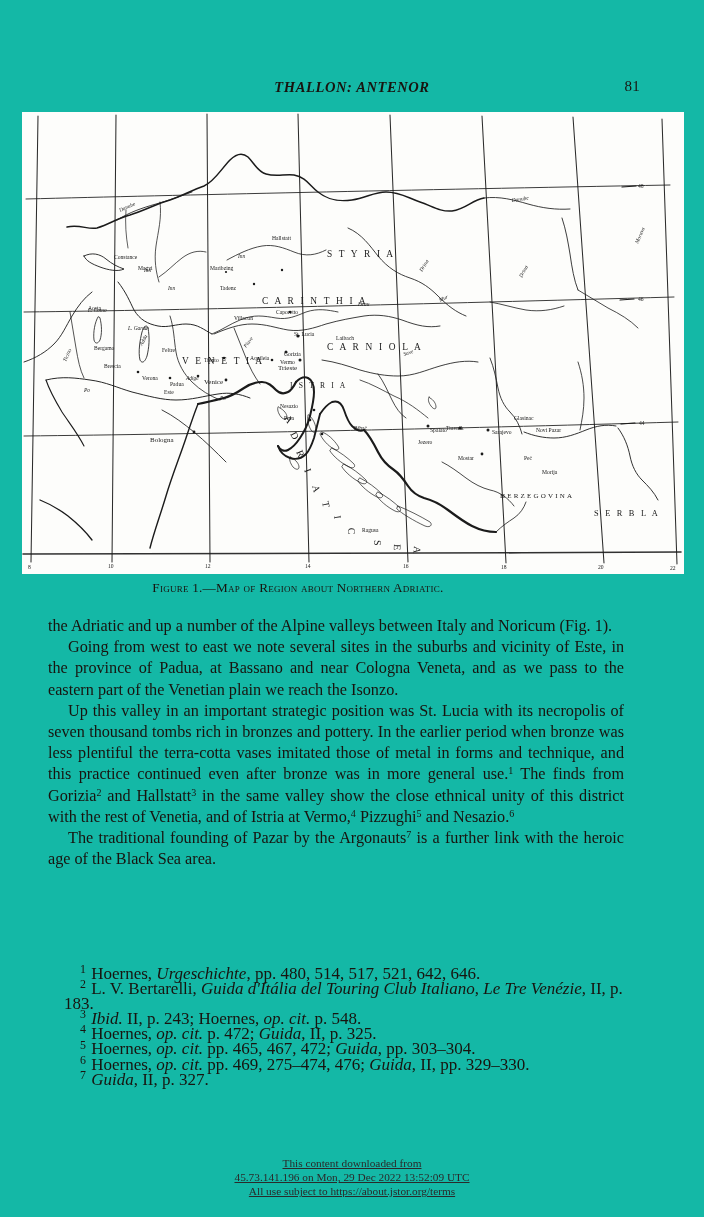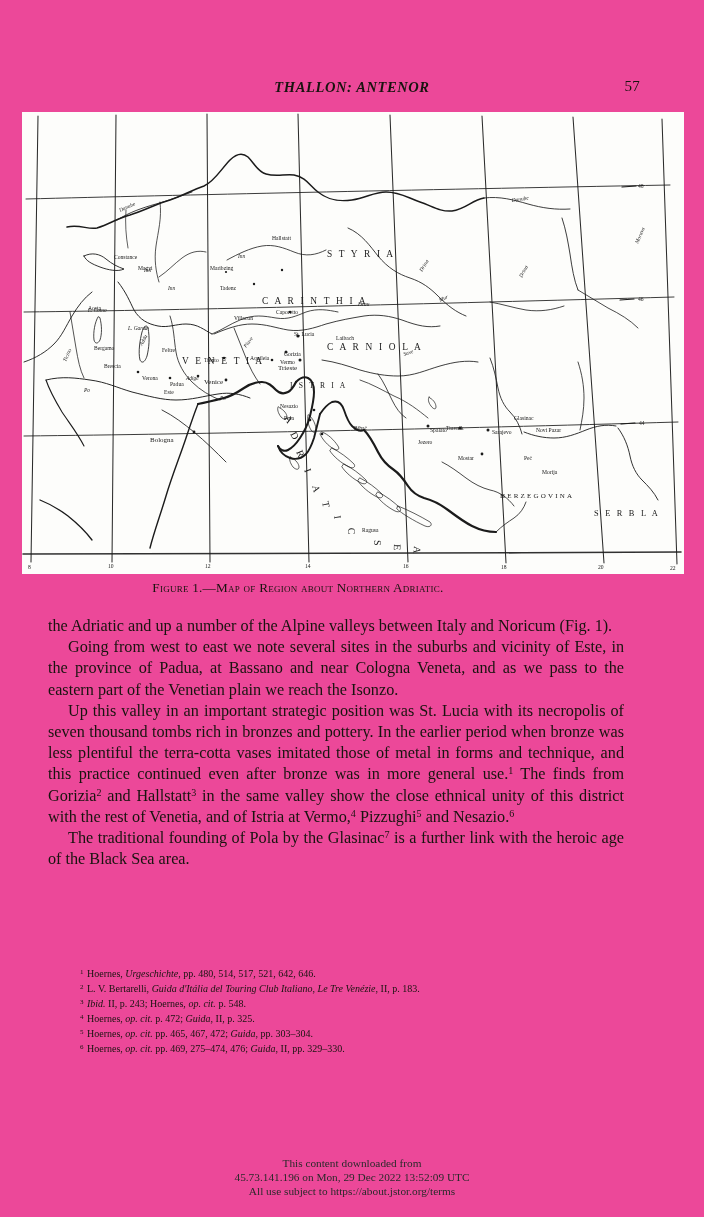--- a/index.html
+++ b/index.html
@@ -12,21 +12,21 @@
     height: 1217px;
     position: relative;
     font-family: "Liberation Serif", serif;
     color: #18140f;
     overflow: hidden;
   }
 
   .page {
     position: absolute;
     inset: 0;
-    background: #ec4899;
+    background: #14b8a6;
   }
 
   
   .runhead {
     position: absolute;
     top: 79px;
     left: 64px;
     right: 64px;
     height: 20px;
   }
@@ -95,21 +95,21 @@
 
   
   .footnotes {
     position: absolute;
     top: 966px;
     left: 64px;
     width: 578px;
   }
   .footnotes .fn {
     margin: 0;
-    font-size: 10px;
+    font-size: 17px;
     line-height: 15.1px;
     text-indent: 16px;
     text-align: left;
   }
   .footnotes .fn i { font-style: italic; }
   .footnotes .fnum {
     font-size: 0.7em;
     vertical-align: 0.5em;
     line-height: 0;
     padding-right: 1px;
@@ -118,38 +118,39 @@
   
   .jstor {
     position: absolute;
     top: 1156px;
     left: 0;
     width: 704px;
     text-align: center;
     font-size: 11.3px;
     line-height: 14.2px;
     color: #2a2a2a;
+    text-decoration: underline;
   }
 
   
   .mlabel { font-family: "Liberation Serif", serif; fill: #1a1a1a; }
   .mregion { letter-spacing: 2.2px; font-size: 9.4px; }
   .mcity   { font-size: 5.6px; }
   .mwater  { font-size: 5.4px; font-style: italic; }
   .mtick   { font-size: 5.6px; }
   .msea    { font-size: 10px; letter-spacing: 1px; }
 </style>
 </head>
 <body>
 
 <div class="page">
 
   <div class="runhead">
     <div class="runhead-title">THALLON: ANTENOR</div>
-    <div class="runhead-page">57</div>
+    <div class="runhead-page">81</div>
   </div>
 
   <div class="figure">
     <svg width="662" height="462" viewBox="0 0 662 462">
       <rect x="0" y="0" width="662" height="462" fill="#fdfdfb"></rect>
 
       <g stroke="#1b1b1b" fill="none" stroke-linecap="round" stroke-linejoin="round">
 
         <g stroke-width="1.05" opacity="0.92">
           <path d="M 16 4 L 9 450"></path>
@@ -408,31 +409,32 @@
   </div>
 
   <div class="body">
     <p class="noindent">the Adriatic and up a number of the Alpine valleys between Italy and Noricum (Fig. 1).</p>
     <p class="indent">Going from west to east we note several sites in the suburbs and vicinity of Este, in the province of Padua, at Bassano and near Cologna Veneta, and as we pass to the eastern part of the Venetian plain we reach the Isonzo.</p>
     <p class="indent">
       <span>Up this valley in an important strategic position was St. Lucia with its necropolis of seven thousand tombs rich in bronzes and pottery.  In the earlier period when bronze was less plentiful the terra-cotta vases imitated those of metal in forms and technique, and this practice continued even after bronze was in more general use.</span><sup>1</sup>
       <span>The finds from Gorizia</span><sup>2</sup><span> and Hallstatt</span><sup>3</sup><span> in the same valley show the close ethnical unity of this district with the rest of Venetia, and of Istria at Vermo,</span><sup>4</sup><span> Pizzughi</span><sup>5</sup><span> and Nesazio.</span><sup>6</sup>
     </p>
     <p class="indent">
-      <span>The traditional founding of Pola by the Glasinac</span><sup>7</sup><span> is a further link with the heroic age of the Black Sea area.</span>
+      <span>The traditional founding of Pazar by the Argonauts</span><sup>7</sup><span> is a further link with the heroic age of the Black Sea area.</span>
     </p>
   </div>
 
   <div class="footnotes">
       <p class="fn"><span class="fnum">1</span> <span>Hoernes, </span><i>Urgeschichte</i><span>, pp. 480, 514, 517, 521, 642, 646.</span></p>
       <p class="fn"><span class="fnum">2</span> <span>L. V. Bertarelli, </span><i>Guida d'Itália del Touring Club Italiano</i><span>, </span><i>Le Tre Venézie</i><span>, II, p. 183.</span></p>
       <p class="fn"><span class="fnum">3</span> <i>Ibid.</i><span> II, p. 243; Hoernes, </span><i>op. cit.</i><span> p. 548.</span></p>
       <p class="fn"><span class="fnum">4</span> <span>Hoernes, </span><i>op. cit.</i><span> p. 472; </span><i>Guida</i><span>, II, p. 325.</span></p>
       <p class="fn"><span class="fnum">5</span> <span>Hoernes, </span><i>op. cit.</i><span> pp. 465, 467, 472; </span><i>Guida</i><span>, pp. 303–304.</span></p>
       <p class="fn"><span class="fnum">6</span> <span>Hoernes, </span><i>op. cit.</i><span> pp. 469, 275–474, 476; </span><i>Guida</i><span>, II, pp. 329–330.</span></p>
+      <p class="fn"><span class="fnum">7</span> <i>Guida</i><span>, II, p. 327.</span></p>
     </div>
 
   <div class="jstor">
     <div>This content downloaded from</div>
     <div>45.73.141.196 on Mon, 29 Dec 2022 13:52:09 UTC</div>
     <div>All use subject to https://about.jstor.org/terms</div>
   </div>
 
 </div>
 

